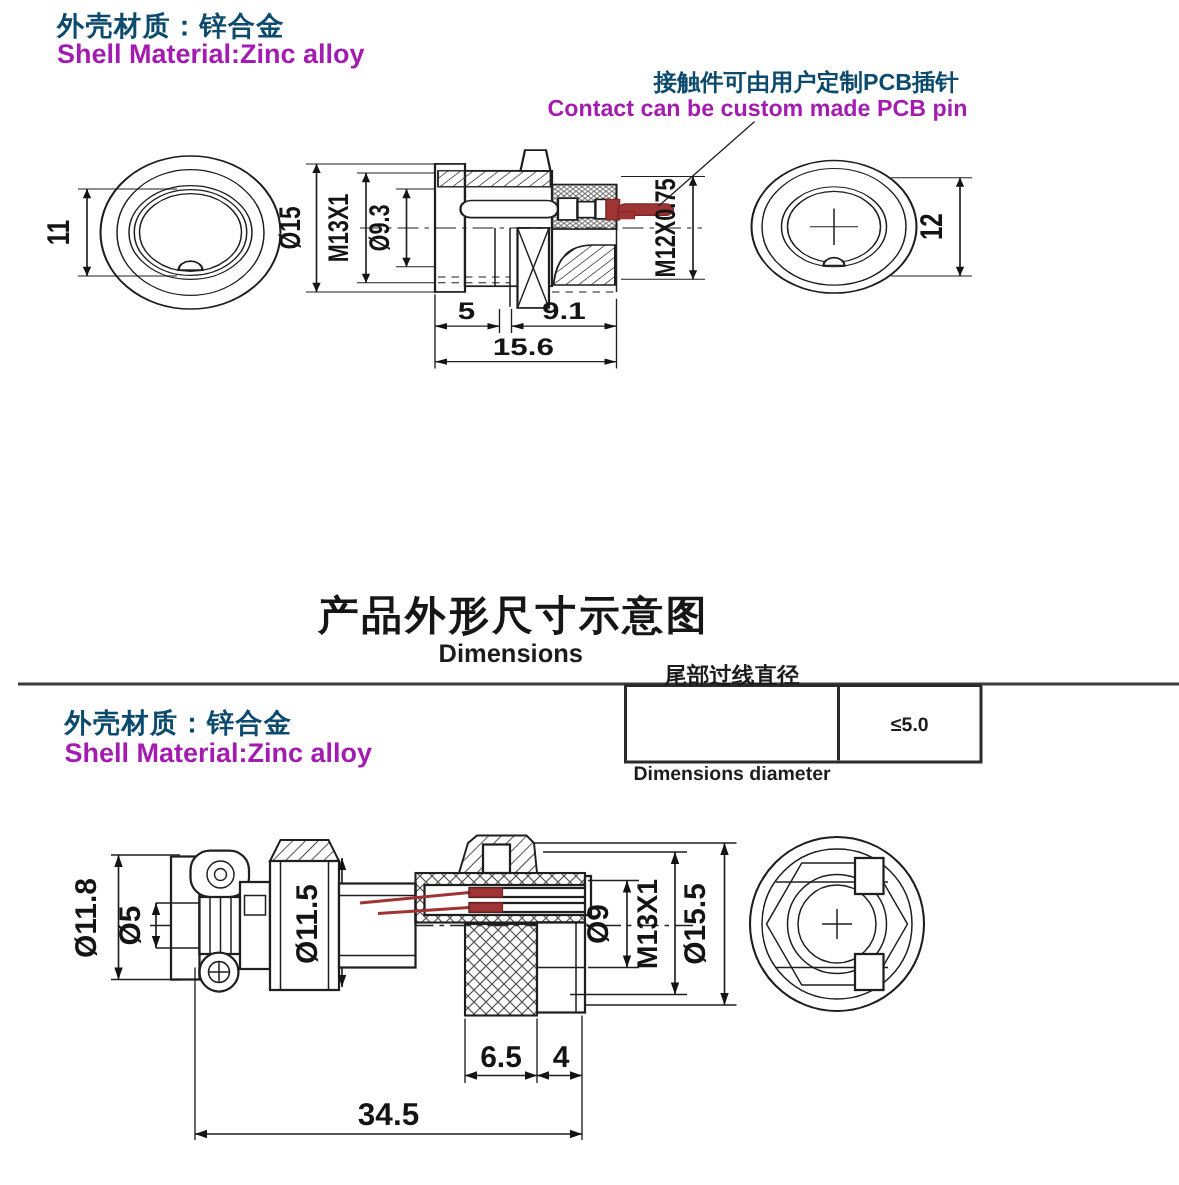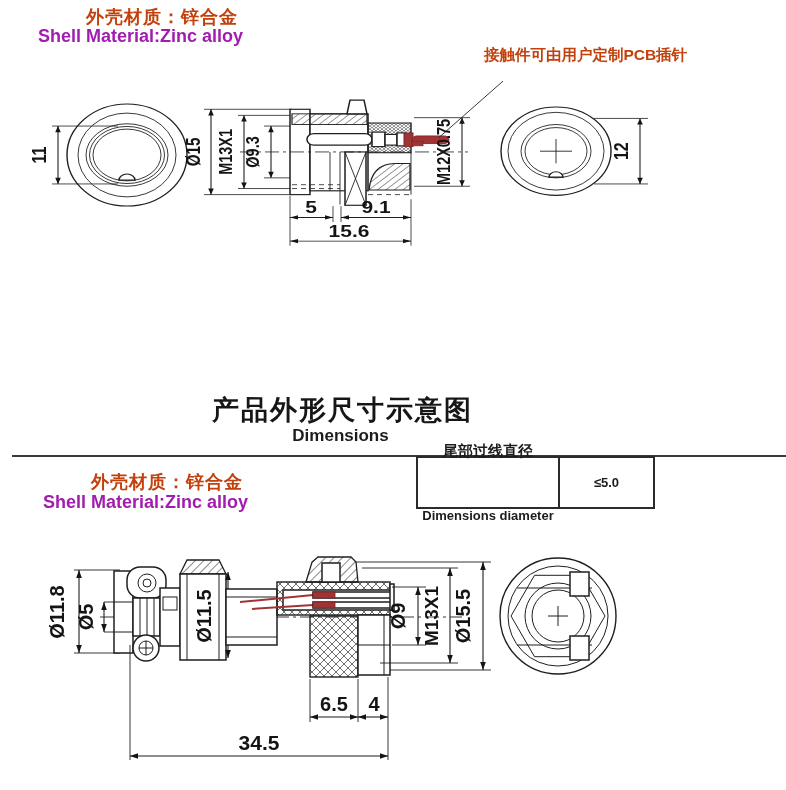--- a/index.html
+++ b/index.html
@@ -1,19 +1,19 @@
 <!DOCTYPE html>
 <html><head>
 <meta charset="utf-8">
 <style>
   html,body{margin:0;padding:0;}
   body{width:786px;height:790px;background:#ffffff;font-family:"Liberation Sans",sans-serif;overflow:hidden;}
   #page{position:relative;width:786px;height:790px;background:#fff;}
   .abs{position:absolute;white-space:nowrap;}
-  .cn{font-weight:700;color:#c2410c;margin-left:48px;}
+  .cn{font-weight:700;color:#0c4a6e;}
   .en{font-weight:600;color:#a21caf;}
   .hdr-cn{font-size:18px;letter-spacing:1px;}
   .hdr-en{font-size:18px;}
   .note{font-size:15.5px;text-align:center;}
   .title-cn{font-size:27px;font-weight:600;letter-spacing:2px;color:#161616;}
   .title-en{font-size:17px;font-weight:600;color:#1c1c1c;text-align:center;}
   .rule{position:absolute;height:2px;background:#3a3a3a;}
   .spec-table{position:absolute;display:flex;border:2px solid #2b2b2b;background:#fff;box-sizing:border-box;}
   .spec-cell{display:flex;flex-direction:column;justify-content:center;align-items:center;box-sizing:border-box;}
   .spec-cell.left{width:142px;border-right:2px solid #2b2b2b;gap:48px;}
@@ -32,20 +32,21 @@
 </style>
 </head>
 <body>
 
 <div id="page">
 
   <div class="abs cn hdr-cn" style="left:38px;top:5px;">外壳材质：锌合金</div>
   <div class="abs en hdr-en" style="left:38px;top:26px;">Shell Material:Zinc alloy</div>
 
   <div class="abs cn note" style="left:430px;top:45px;width:215px;">接触件可由用户定制PCB插针</div>
+  <div class="abs en note" style="left:365px;top:64px;width:278px;">Contact can be custom made PCB pin</div>
 
   <svg style="top:75px;" width="786" height="240" viewBox="0 75 786 315" preserveAspectRatio="none">
     <defs>
       <marker id="arrA" viewBox="0 0 10 10" refX="10" refY="5" markerWidth="12" markerHeight="8" orient="auto-start-reverse" markerUnits="userSpaceOnUse">
         <path d="M0,1.5 L10,5 L0,8.5 Z" fill="#141414"></path>
       </marker>
       <pattern id="hatchA" patternUnits="userSpaceOnUse" width="6" height="6" patternTransform="rotate(45)">
         <line x1="0" y1="0" x2="0" y2="6" stroke="#3a3a3a" stroke-width="1.2"></line>
       </pattern>
       <pattern id="knurlA" patternUnits="userSpaceOnUse" width="4" height="4">

